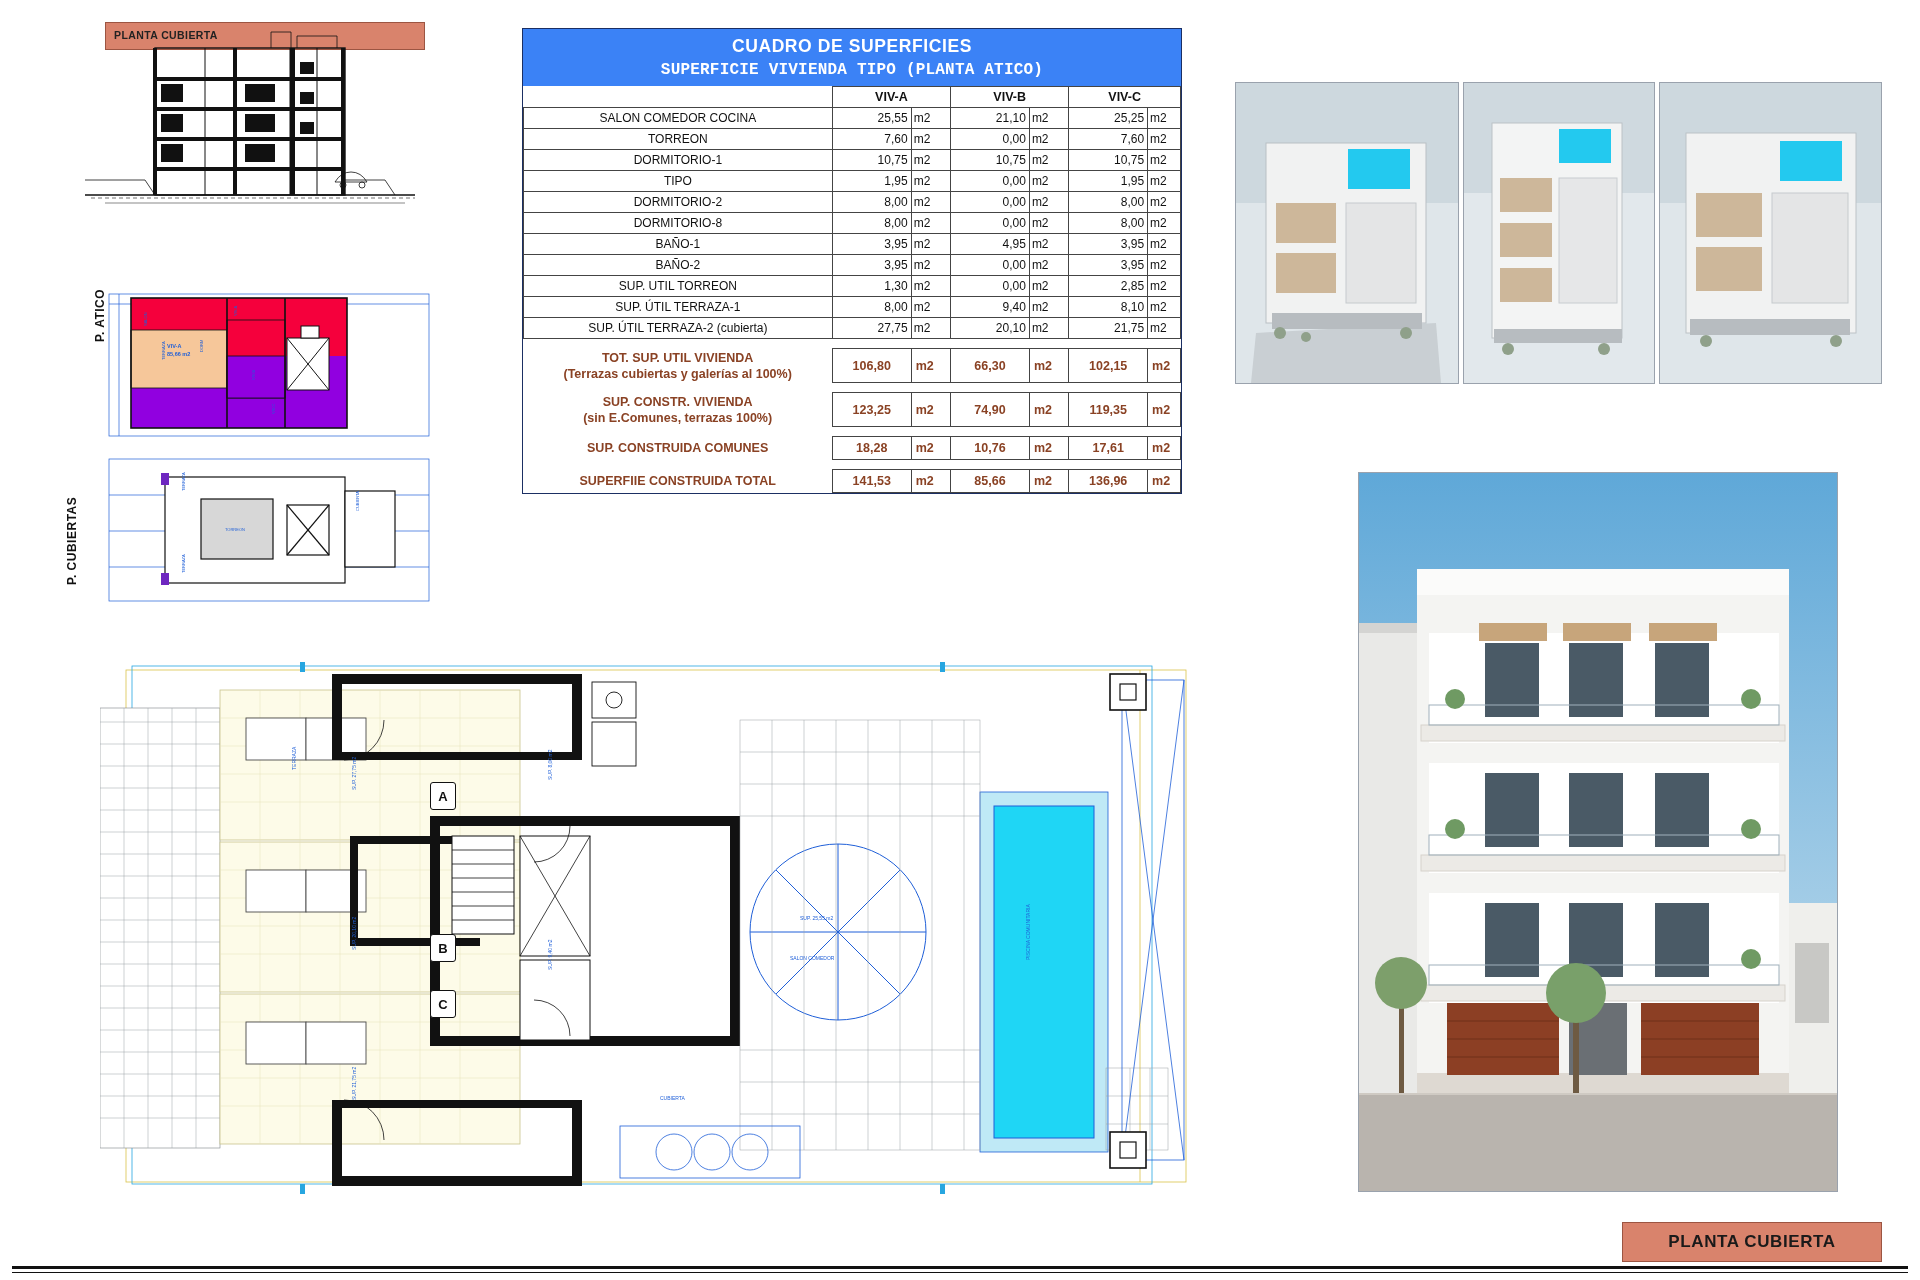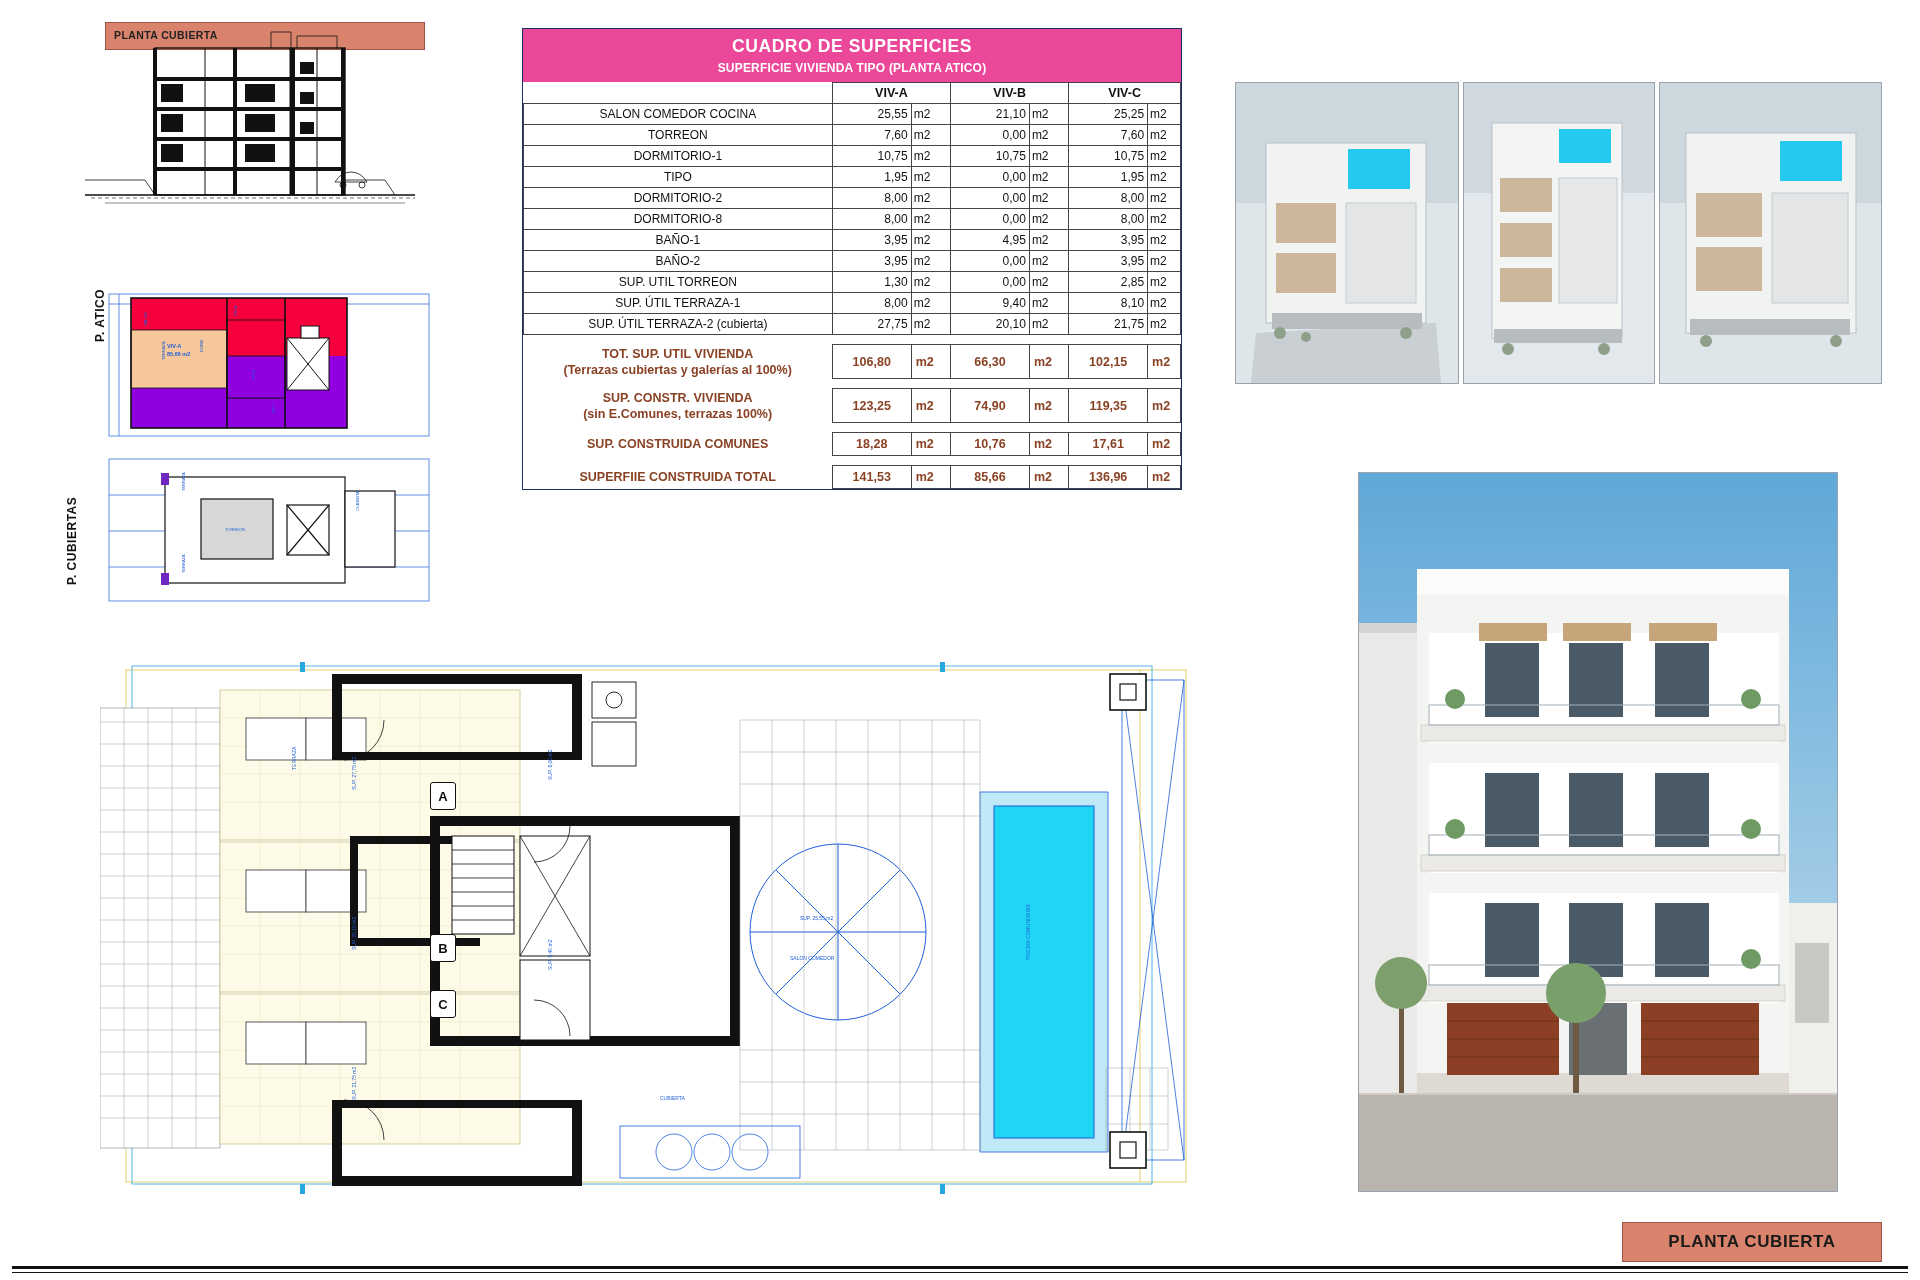--- a/index.html
+++ b/index.html
@@ -45,24 +45,24 @@
     font-size:12px;font-weight:bold;color:#111;letter-spacing:.5px;
     white-space:nowrap;
   }
 
   
   #surface-table{
     left:522px;top:28px;width:660px;
     border:1px solid #1b2f63;background:#fff;
   }
   #surface-table .tbl-head{
-    background:#ec4899;color:#fff;text-align:center;padding:7px 0 3px;
+    background:#3b82f6;color:#fff;text-align:center;padding:7px 0 3px;
   }
   #surface-table .tbl-head .t1{font-size:17.5px;font-weight:bold;letter-spacing:.6px;}
-  #surface-table .tbl-head .t2{font-size:12px;font-weight:bold;margin-top:4px;padding-bottom:4px;letter-spacing:.2px;}
+  #surface-table .tbl-head .t2{font-size:16px;font-weight:bold;margin-top:4px;padding-bottom:4px;letter-spacing:.2px;font-family:Liberation Mono, monospace;}
   #surface-table table{border-collapse:collapse;width:100%;font-size:12px;color:#111;}
   #surface-table th,#surface-table td{border:1px solid #444;padding:1px 4px;height:18px;line-height:16px;}
   #surface-table th{font-weight:bold;text-align:center;font-size:12.5px;background:#fff;}
   #surface-table td.rowname{text-align:center;width:47%;}
   #surface-table td.val{text-align:right;width:12%;padding-right:3px;}
   #surface-table td.unit{text-align:left;width:6%;padding-left:2px;}
   #surface-table tr.spacer td{border:none;height:7px;}
   #surface-table tr.summary td{
     color:#8a4224;font-weight:bold;font-size:12.5px;height:20px;
   }

